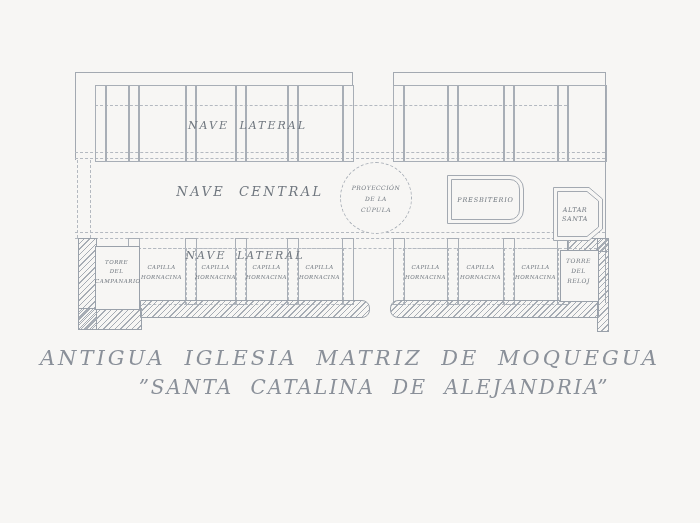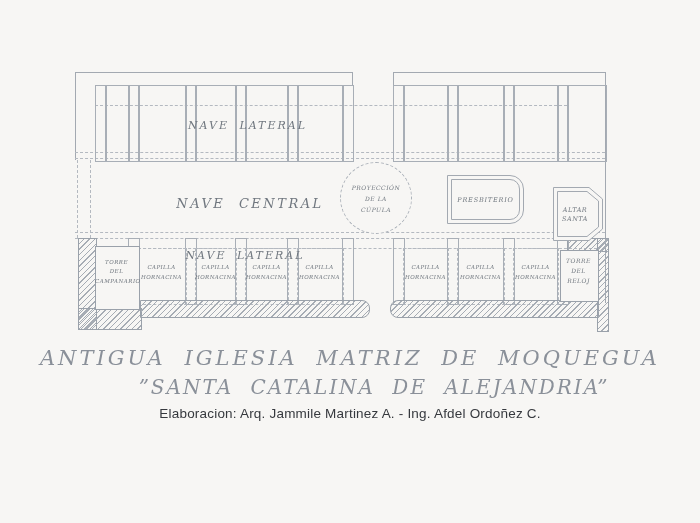--- a/index.html
+++ b/index.html
@@ -165,21 +165,21 @@
       <polygon points="0.5,0.5 36,0.5 49.5,12 49.5,42 36,53.5 0.5,53.5"></polygon>
       <polygon points="4.5,4.5 34,4.5 45.5,14 45.5,40 34,49.5 4.5,49.5"></polygon>
     </svg>
     <div class="altar-label">
       <span class="alt-line">ALTAR</span>
       <span class="alt-line">SANTA</span>
     </div>
   </div>
 
   <div class="ptxt nave" style="left:150px;top:119px;width:195px;">NAVE LATERAL</div>
-  <div class="ptxt nave-c" style="left:140px;top:196px;width:220px;">NAVE CENTRAL</div>
+  <div class="ptxt nave-c" style="left:140px;top:184px;width:220px;">NAVE CENTRAL</div>
   <div class="ptxt nave" style="left:150px;top:249px;width:190px;">NAVE LATERAL</div>
 
   <div class="ptxt tiny" style="left:95px;top:258px;width:43px;">
     <span>TORRE</span>
     <span>DEL</span>
     <span>CAMPANARIO</span>
   </div>
   <div class="ptxt tiny" style="left:560px;top:256px;width:37px;font-size:6px;">
     <span>TORRE</span>
     <span>DEL</span>
@@ -211,16 +211,15 @@
       <span>HORNACINA</span>
   </div>
   <div class="cap-label" style="left:512px;top:263px;">
     <span>CAPILLA</span>
       <span>HORNACINA</span>
   </div>
 
   <div class="caption">
     <div class="t1">ANTIGUA IGLESIA MATRIZ DE MOQUEGUA</div>
     <div class="t2">”SANTA CATALINA DE ALEJANDRIA”</div>
-    <div class="credit">Elaboracion: Arq. Jammile Martinez A. - Ing. Afdel Ordoñez C.</div>
   </div>
 
 </div>
 
 </body></html>

